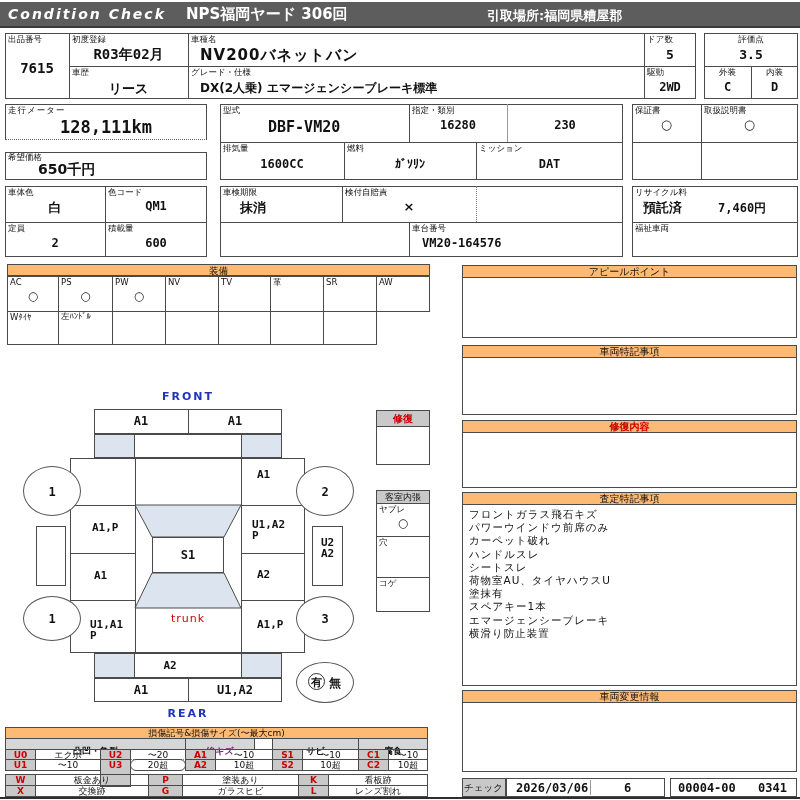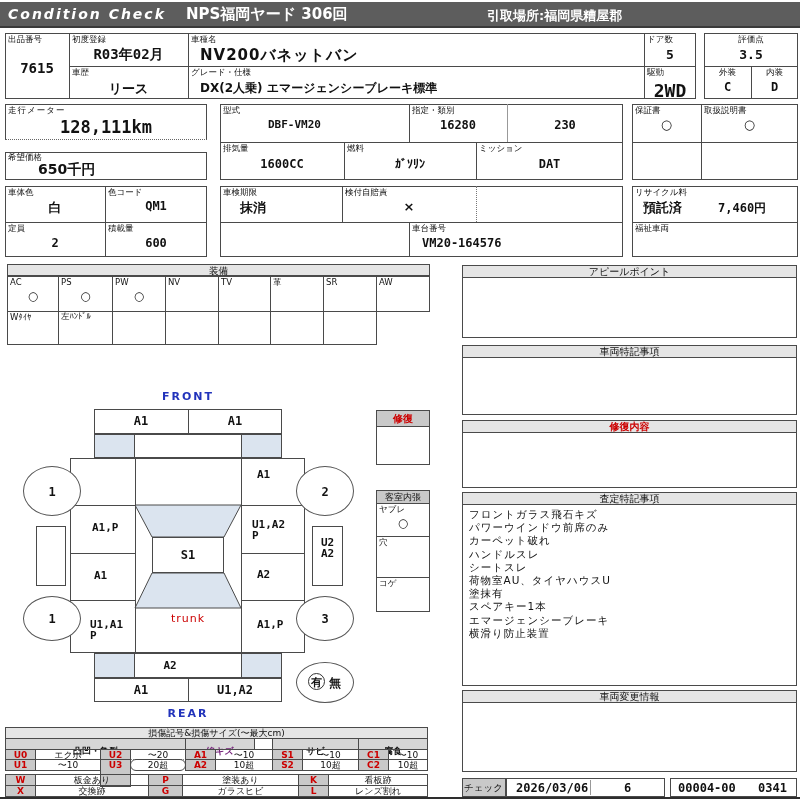--- a/index.html
+++ b/index.html
@@ -4,21 +4,21 @@
 <style>
   html,body{margin:0;padding:0;background:#fff}
   #page{position:relative;width:800px;height:800px;background:#fff;
         font-family:"DejaVu Sans","Liberation Sans",sans-serif;color:#111;overflow:hidden}
   .a{position:absolute;box-sizing:border-box}
   .b{border:1px solid #4a4a4a}
   .lab{font-size:8.5px;line-height:1.15;white-space:nowrap;color:#111}
   .v{font-weight:bold;font-family:"DejaVu Sans Mono","DejaVu Sans",monospace;white-space:nowrap}
   .vj{font-weight:bold;white-space:nowrap}
   .c{text-align:center}
-  .hdr{background:#e5e5e5;text-align:center;font-size:10px;border:1px solid #4a4a4a;line-height:11px}
+  .hdr{background:#fdba74;text-align:center;font-size:10px;border:1px solid #4a4a4a;line-height:11px}
   .red{color:#c00}
   .blue{color:#2233bb}
   .shade{background:#dbe4ef}
   .pre{white-space:pre-line}
   .cell{border:1px solid #4a4a4a;position:absolute;box-sizing:border-box}
   .codecell{background:#c9c9c9;color:#c00;font-weight:bold;text-align:center}
   .legtxt{font-size:9px;line-height:10px;text-align:center}
 </style>
 </head>
 <body>
@@ -45,21 +45,21 @@
   <div class="a vj c" style="left:69px;top:80px;width:119px;font-size:13px;">リース</div>
 
   <div class="a lab" style="left:191px;top:35px;">車種名</div>
   <div class="a vj" style="left:200px;top:46px;font-size:15px;letter-spacing:1px;">NV200バネットバン</div>
   <div class="a lab" style="left:191px;top:68px;">グレード・仕様</div>
   <div class="a vj" style="left:200px;top:80px;font-size:12px;">DX(2人乗) エマージェンシーブレーキ標準</div>
 
   <div class="a lab" style="left:647px;top:35px;">ドア数</div>
   <div class="a v c" style="left:644px;top:47px;width:52px;font-size:13px;">5</div>
   <div class="a lab" style="left:647px;top:68px;">駆動</div>
-  <div class="a v c" style="left:644px;top:80px;width:52px;font-size:18px;">2WD</div>
+  <div class="a v c" style="left:644px;top:80px;width:52px;font-size:12px;">2WD</div>
 
   <div class="a b" style="left:704px;top:33px;width:94px;height:66px;"></div>
   <div class="a" style="left:704px;top:66px;width:94px;height:1px;background:#4a4a4a;"></div>
   <div class="a" style="left:751px;top:66px;width:1px;height:33px;background:#4a4a4a;"></div>
   <div class="a lab c" style="left:704px;top:35px;width:94px;">評価点</div>
   <div class="a v c" style="left:704px;top:47px;width:94px;font-size:13px;">3.5</div>
   <div class="a lab c" style="left:704px;top:68px;width:47px;">外装</div>
   <div class="a v c" style="left:704px;top:80px;width:47px;font-size:12px;">C</div>
   <div class="a lab c" style="left:751px;top:68px;width:47px;">内装</div>
   <div class="a v c" style="left:751px;top:80px;width:47px;font-size:12px;">D</div>
@@ -71,21 +71,21 @@
   <div class="a lab" style="left:8px;top:153px;">希望価格</div>
   <div class="a vj" style="left:38px;top:161px;font-size:14px;">650千円</div>
 
   <div class="a b" style="left:220px;top:104px;width:403px;height:76px;"></div>
   <div class="a" style="left:220px;top:142px;width:403px;height:1px;background:#4a4a4a;"></div>
   <div class="a" style="left:409px;top:104px;width:1px;height:38px;background:#4a4a4a;"></div>
   <div class="a" style="left:507px;top:104px;width:1px;height:38px;background:#999;"></div>
   <div class="a" style="left:344px;top:142px;width:1px;height:38px;background:#4a4a4a;"></div>
   <div class="a" style="left:476px;top:142px;width:1px;height:38px;background:#4a4a4a;"></div>
   <div class="a lab" style="left:223px;top:106px;">型式</div>
-  <div class="a v" style="left:232px;top:118px;font-size:11px;padding-left:36px;">DBF-VM20</div>
+  <div class="a v" style="left:232px;top:118px;font-size:15px;padding-left:36px;">DBF-VM20</div>
   <div class="a lab" style="left:412px;top:106px;">指定・類別</div>
   <div class="a v c" style="left:409px;top:118px;width:98px;font-size:12px;">16280</div>
   <div class="a v c" style="left:507px;top:118px;width:116px;font-size:12px;">230</div>
   <div class="a lab" style="left:223px;top:144px;">排気量</div>
   <div class="a v c" style="left:220px;top:157px;width:124px;font-size:12px;">1600CC</div>
   <div class="a lab" style="left:347px;top:144px;">燃料</div>
   <div class="a vj c" style="left:344px;top:157px;width:132px;font-size:12px;">ｶﾞｿﾘﾝ</div>
   <div class="a lab" style="left:479px;top:144px;">ミッション</div>
   <div class="a v c" style="left:476px;top:157px;width:147px;font-size:12px;">DAT</div>
 

